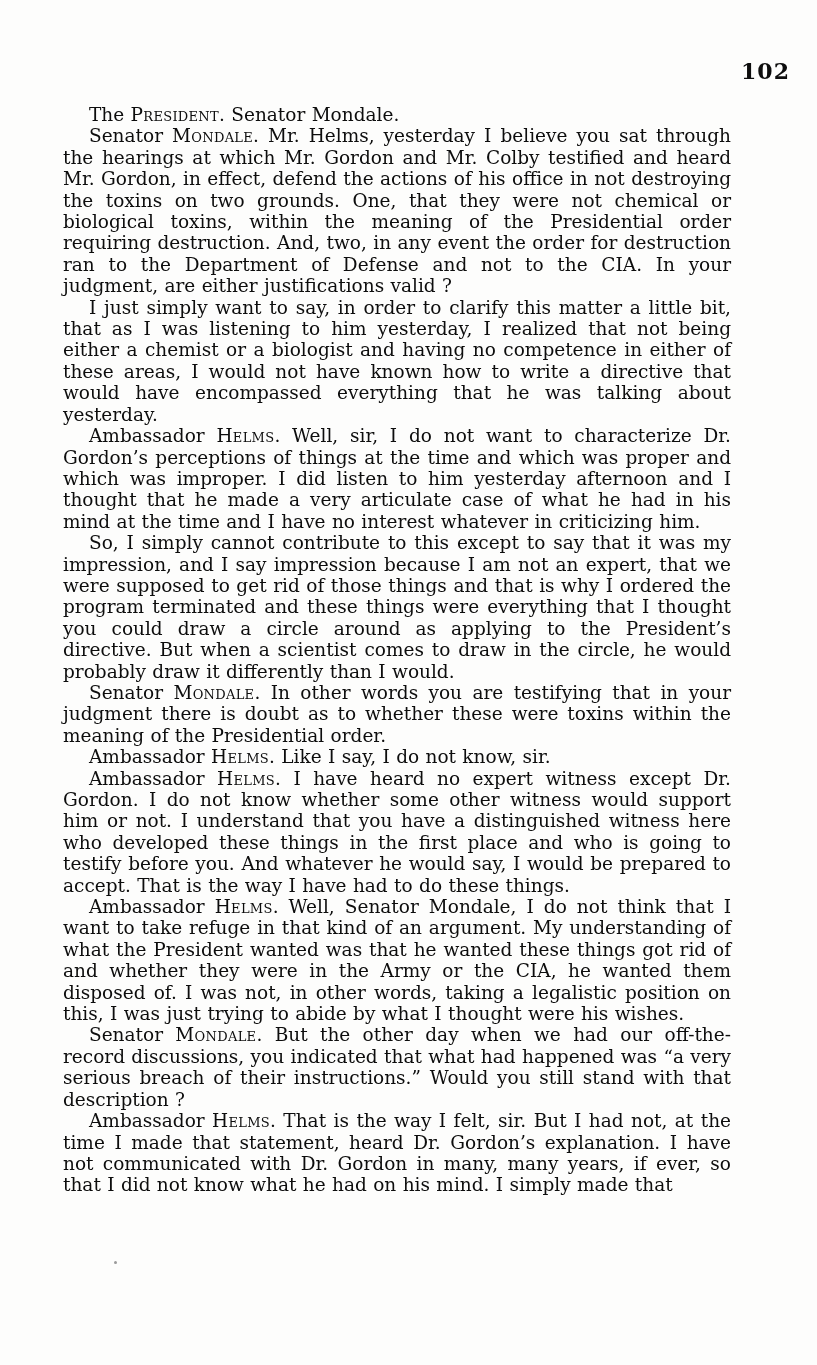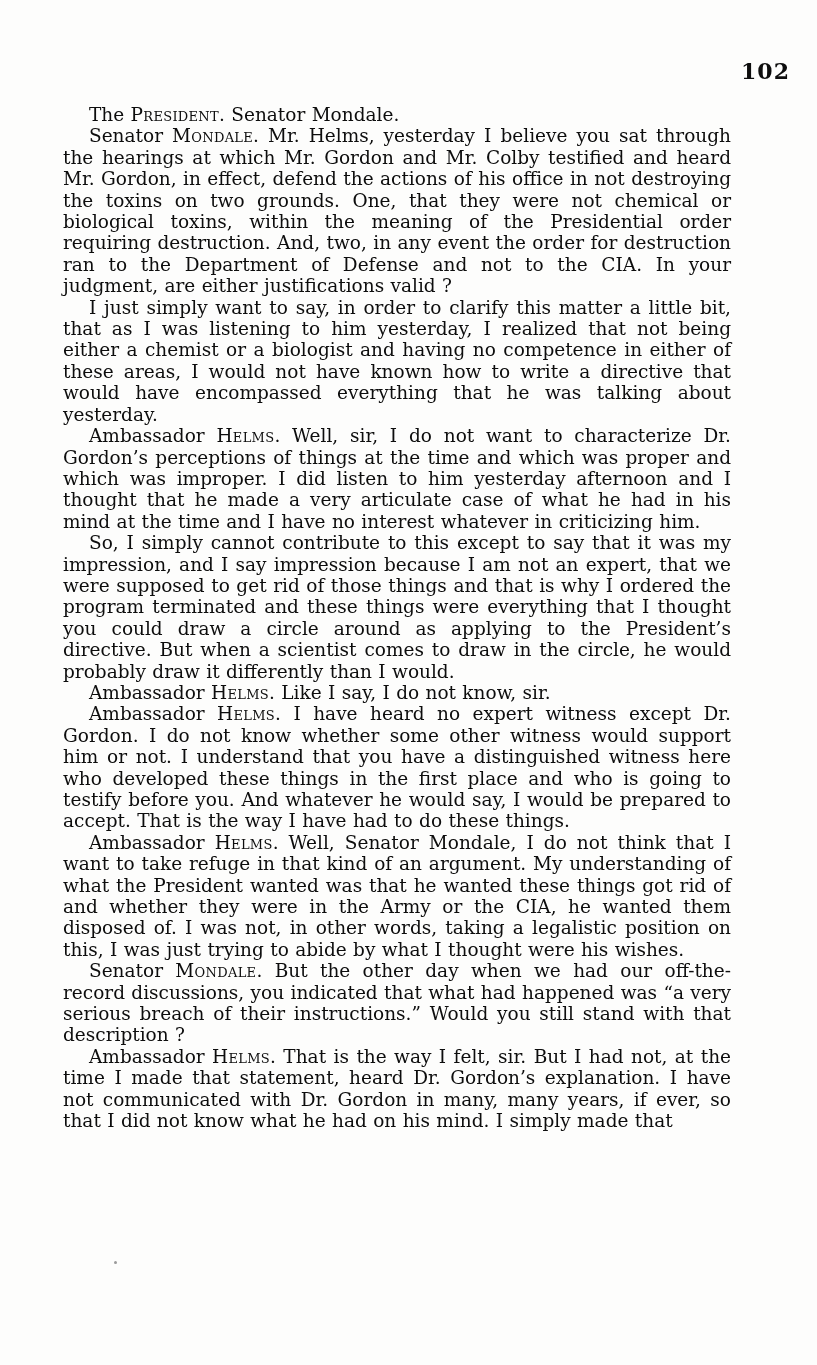--- a/index.html
+++ b/index.html
@@ -60,20 +60,21 @@
 <body>
 
 <div class="page">
   <div class="page-number">102</div>
   <div class="text-block">
       <p>The <span class="sc">President</span>. Senator Mondale.</p>
       <p>Senator <span class="sc">Mondale</span>. Mr. Helms, yesterday I believe you sat through the hearings at which Mr. Gordon and Mr. Colby testified and heard Mr. Gordon, in effect, defend the actions of his office in not destroying the toxins on two grounds. One, that they were not chemical or biological toxins, within the meaning of the Presidential order requiring destruction. And, two, in any event the order for destruction ran to the Department of Defense and not to the CIA. In your judgment, are either justifications valid&nbsp;?</p>
       <p>I just simply want to say, in order to clarify this matter a little bit, that as I was listening to him yesterday, I realized that not being either a chemist or a biologist and having no competence in either of these areas, I would not have known how to write a directive that would have encompassed everything that he was talking about yesterday.</p>
       <p>Ambassador <span class="sc">Helms</span>. Well, sir, I do not want to characterize Dr. Gordon’s perceptions of things at the time and which was proper and which was improper. I did listen to him yesterday afternoon and I thought that he made a very articulate case of what he had in his mind at the time and I have no interest whatever in criticizing him.</p>
       <p>So, I simply cannot contribute to this except to say that it was my impression, and I say impression because I am not an expert, that we were supposed to get rid of those things and that is why I ordered the program terminated and these things were everything that I thought you could draw a circle around as applying to the President’s directive. But when a scientist comes to draw in the circle, he would probably draw it differently than I would.</p>
+      <p>Senator <span class="sc">Mondale</span>. In other words you are testifying that in your judgment there is doubt as to whether these were toxins within the meaning of the Presidential order.</p>
       <p>Ambassador <span class="sc">Helms</span>. Like I say, I do not know, sir.</p>
       <p>Ambassador <span class="sc">Helms</span>. I have heard no expert witness except Dr. Gordon. I do not know whether some other witness would support him or not. I understand that you have a distinguished witness here who developed these things in the first place and who is going to testify before you. And whatever he would say, I would be prepared to accept. That is the way I have had to do these things.</p>
       <p>Ambassador <span class="sc">Helms</span>. Well, Senator Mondale, I do not think that I want to take refuge in that kind of an argument. My understanding of what the President wanted was that he wanted these things got rid of and whether they were in the Army or the CIA, he wanted them disposed of. I was not, in other words, taking a legalistic position on this, I was just trying to abide by what I thought were his wishes.</p>
       <p>Senator <span class="sc">Mondale</span>. But the other day when we had our off-the-record discussions, you indicated that what had happened was “a very serious breach of their instructions.” Would you still stand with that description&nbsp;?</p>
       <p>Ambassador <span class="sc">Helms</span>. That is the way I felt, sir. But I had not, at the time I made that statement, heard Dr. Gordon’s explanation. I have not communicated with Dr. Gordon in many, many years, if ever, so that I did not know what he had on his mind. I simply made that</p>
     </div>
   <div class="speck"></div>
 </div>
 
 </body></html>

